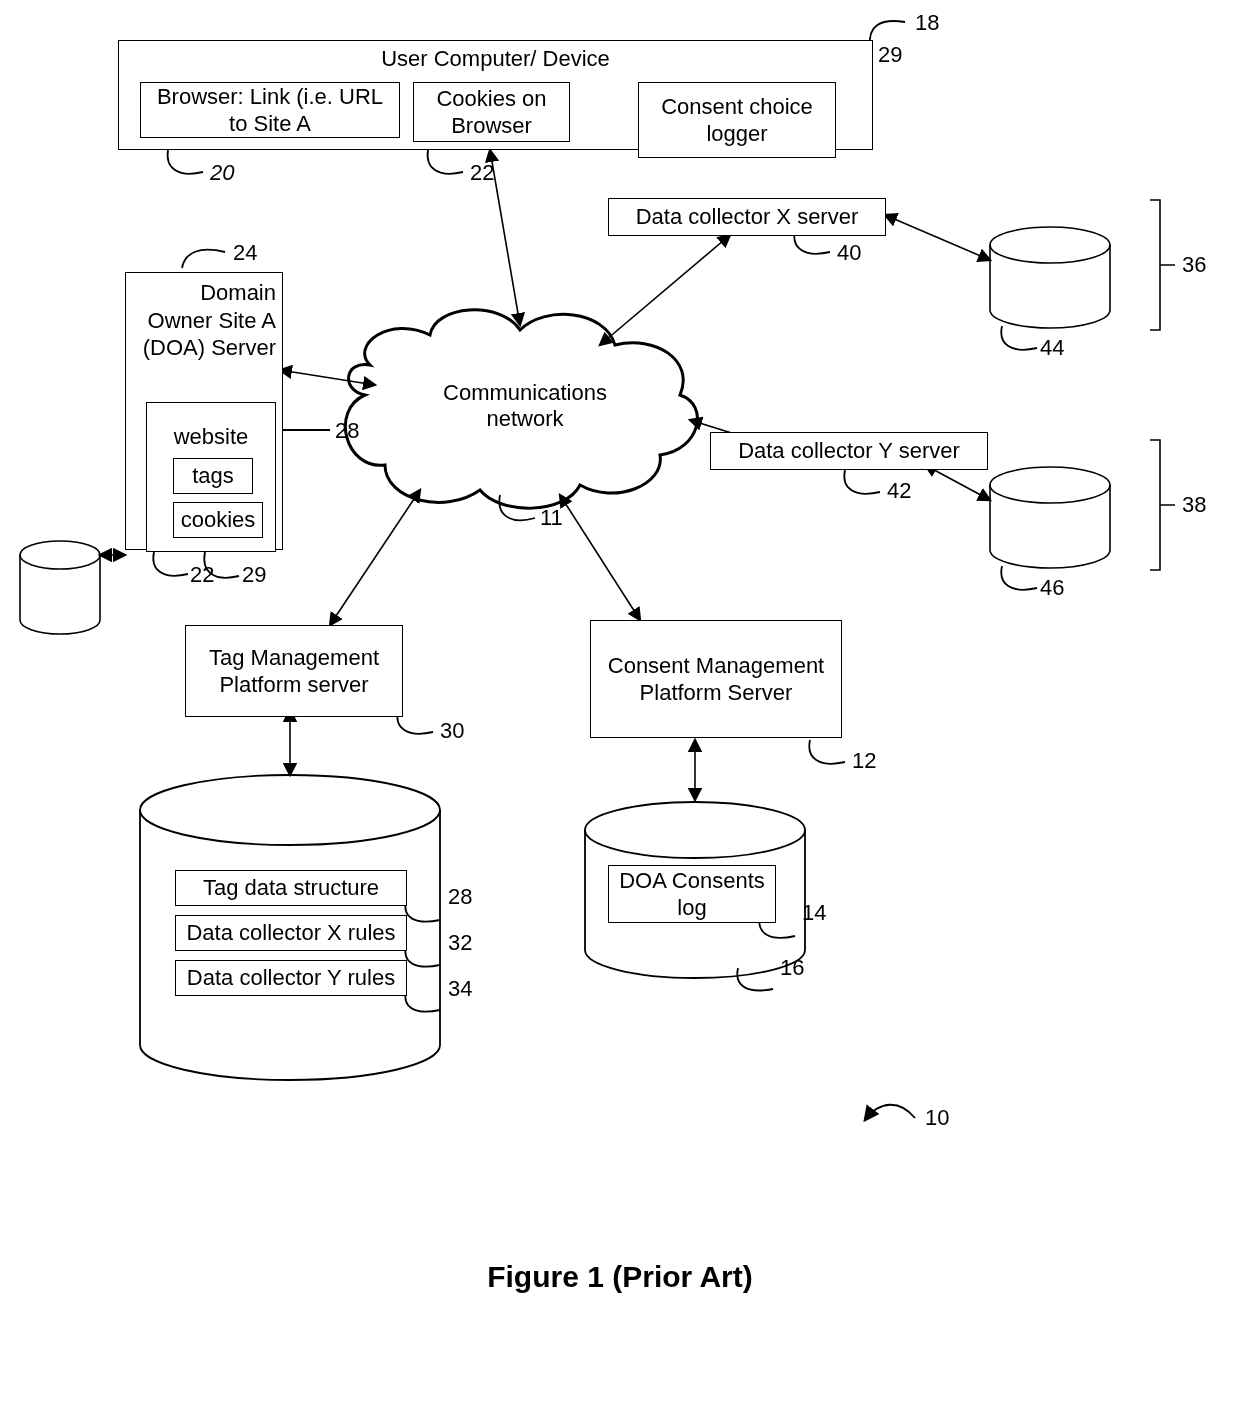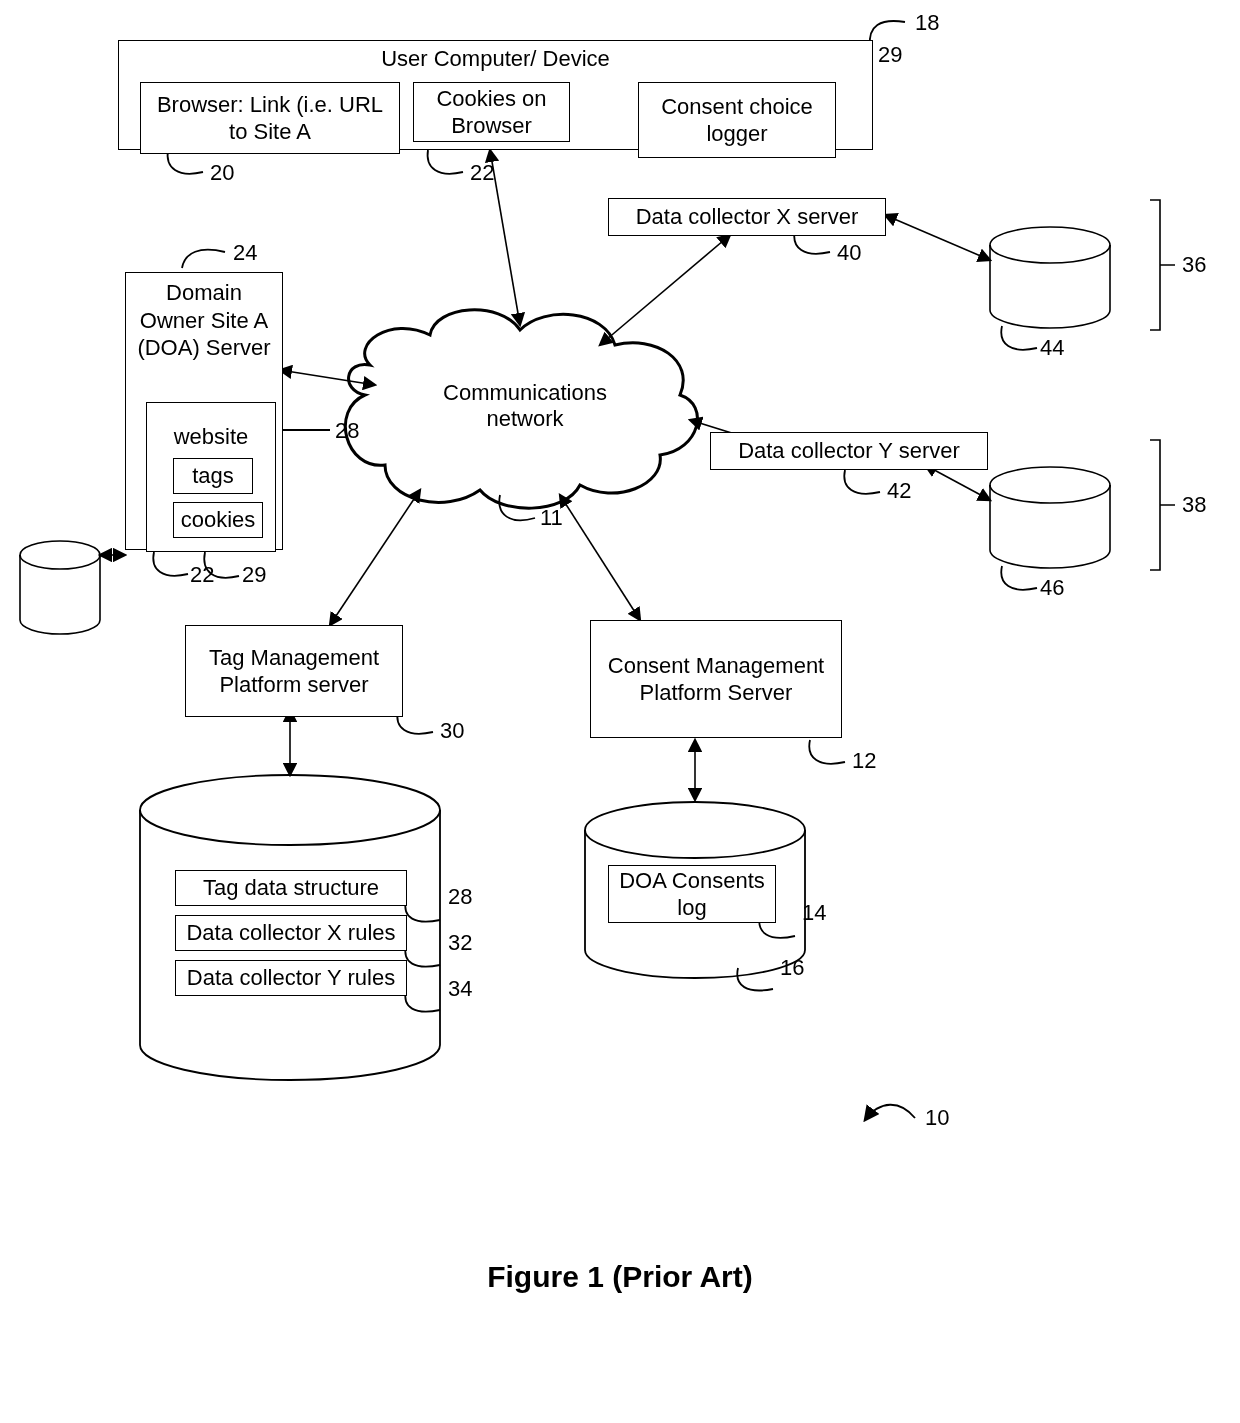--- a/index.html
+++ b/index.html
@@ -124,34 +124,34 @@
       <path d="M760 915 C756 933, 769 942, 795 936"></path>
       <path d="M738 968 C734 986, 747 994, 773 989"></path>
 
       <path d="M865 1120 C880 1100, 900 1100, 915 1118" marker-start="url(#arrow)"></path>
     </g>
   </svg>
 
   <div class="box" style="left:118px; top:40px; width:755px; height:110px; align-items:flex-start; padding-top:4px;">
     <span>User Computer/ Device</span>
   </div>
-  <div class="box" style="left:140px; top:82px; width:260px; height:72px;">
+  <div class="box" style="left:140px; top:82px; width:260px; height:56px;">
     <span>Browser: Link (i.e. URL to Site A</span>
   </div>
   <div class="box" style="left:413px; top:82px; width:157px; height:60px;">
     <span>Cookies on Browser</span>
   </div>
   <div class="box" style="left:638px; top:82px; width:198px; height:76px;">
     <span>Consent choice logger</span>
   </div>
 
   <div class="label" style="left:420px; top:380px; width:210px;">Communications network</div>
 
   <div class="box" style="left:125px; top:272px; width:158px; height:278px; display:block; padding-top:6px;">
-    <div style="text-align:center; margin-bottom:10px;">Domain Owner Site A (DOA) Server</div>
+    <div style="text-align:right; margin-bottom:10px;">Domain Owner Site A (DOA) Server</div>
     <div class="box" style="position:relative; left:14px; top:5px; width:130px; height:150px; display:block; padding-top:20px;margin-top:35px;">
       <div style="text-align:center;">website</div>
       <div class="box" style="position:relative; left:20px; top:8px; width:80px; height:36px;">
         <span>tags</span>
       </div>
       <div class="box" style="position:relative; left:20px; top:16px; width:90px; height:36px;">
         <span>cookies</span>
       </div>
     </div>
   </div>
@@ -181,21 +181,21 @@
   <div class="box" style="left:175px; top:960px; width:232px; height:36px;">
     <span>Data collector Y rules</span>
   </div>
 
   <div class="box" style="left:608px; top:865px; width:168px; height:58px;align-items:center;">
     <span>DOA Consents log</span>
   </div>
 
   <div class="label" style="left:915px; top:10px;">18</div>
   <div class="label" style="left:878px; top:42px;">29</div>
-  <div class="label" style="left:210px; top:160px;">20</div>
+  <div class="label" style="left:210px; top:160px;font-style:italic;">20</div>
   <div class="label" style="left:470px; top:160px;">22</div>
   <div class="label" style="left:233px; top:240px;">24</div>
   <div class="label" style="left:335px; top:418px;">28</div>
   <div class="label" style="left:190px; top:562px;">22</div>
   <div class="label" style="left:242px; top:562px;">29</div>
   <div class="label" style="left:540px; top:505px;">11</div>
   <div class="label" style="left:837px; top:240px;">40</div>
   <div class="label" style="left:1040px; top:335px;">44</div>
   <div class="label" style="left:1182px; top:252px;">36</div>
   <div class="label" style="left:887px; top:478px;">42</div>

